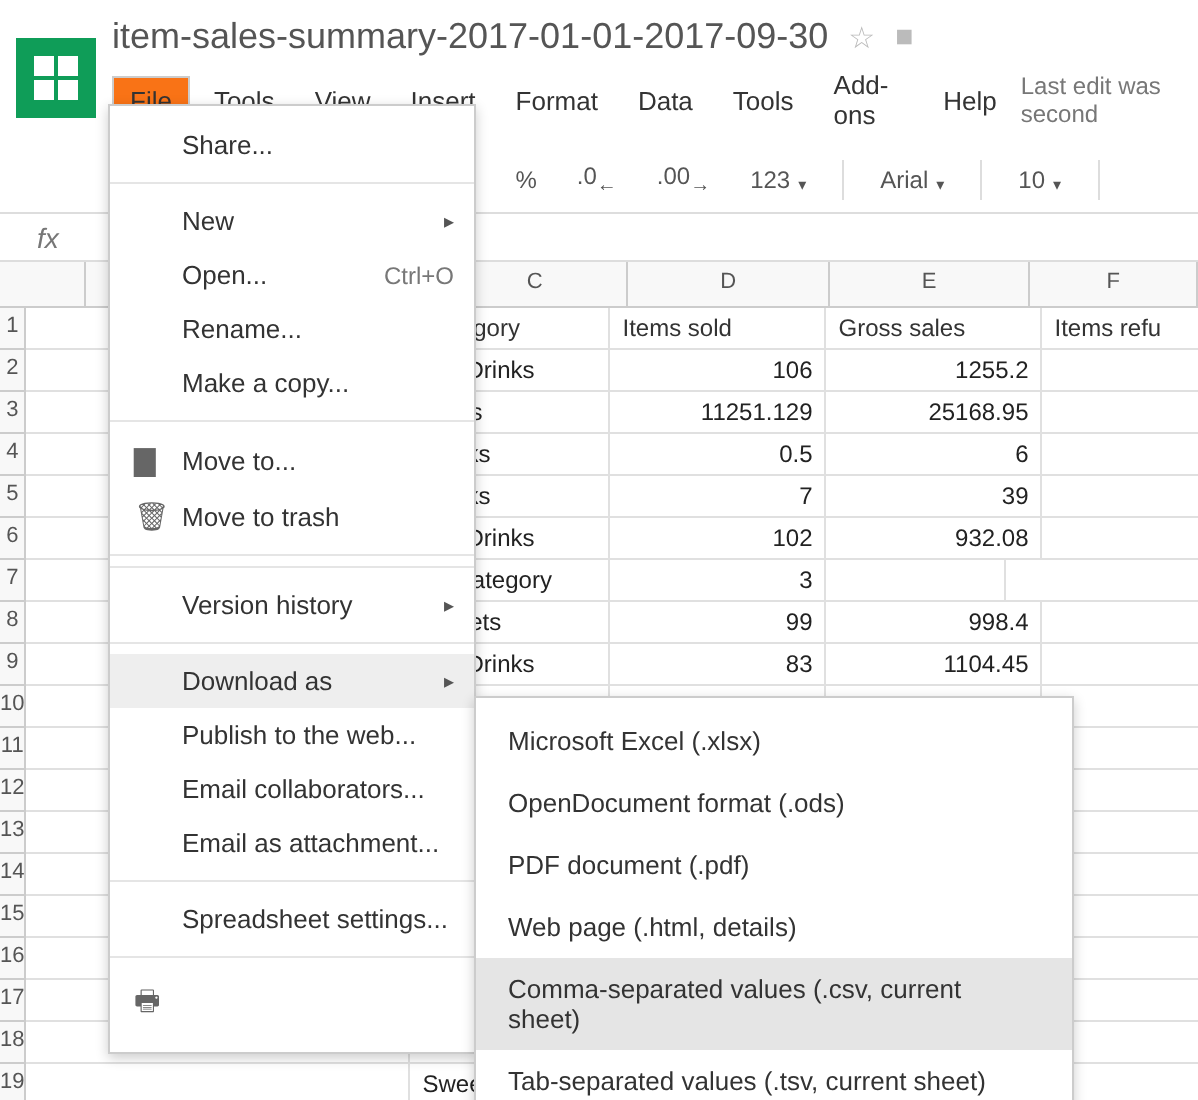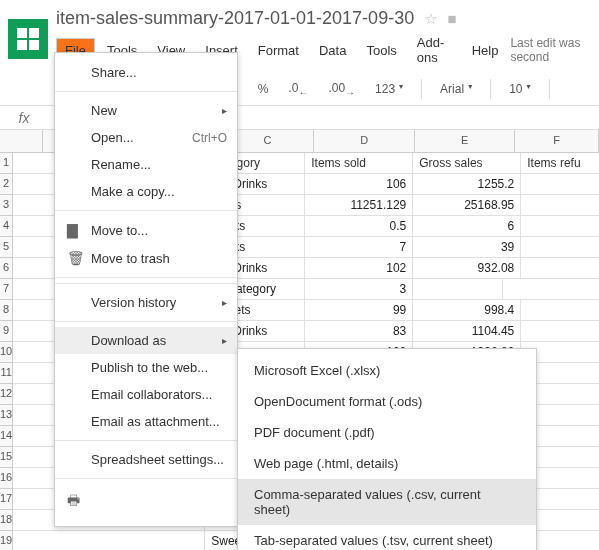--- a/index.html
+++ b/index.html
@@ -11,21 +11,21 @@
 .title-area { flex: 1; }
 .doc-title { font-size: 18px; color: #555; display: flex; align-items: center; gap: 10px; }
 .star-icon, .folder-icon { color: #bbb; font-size: 15px; }
 .menubar { display: flex; gap: 4px; margin-top: 2px; font-size: 13px; color: #333; align-items: center; }
 .menubar-item { padding: 4px 8px; cursor: pointer; }
 .menubar-item.active { background: #f97316; border: 1px solid #ccc; border-bottom: none; }
 .last-edit { color: #777; margin-left: auto; font-size: 12px; }
 .toolbar { display: flex; align-items: center; padding: 6px 10px; border-bottom: 1px solid #ddd; gap: 8px; font-size: 12px; color: #555; }
 .toolbar-sep { width: 1px; height: 20px; background: #ddd; margin: 0 4px; }
 .toolbar-btn { padding: 2px 6px; cursor: pointer; }
-.toolbar-select { display: flex; align-items: flex-start; gap: 4px; padding: 2px 6px; cursor: pointer; }
+.toolbar-select { display: flex; align-items: flex-end; gap: 4px; padding: 2px 6px; cursor: pointer; }
 .tri { font-size: 8px; color: #555; }
 .fx-row { display: flex; align-items: center; border-bottom: 1px solid #ddd; height: 24px; }
 .fx-label { width: 48px; text-align: center; font-style: italic; color: #777; font-size: 14px; }
 .sheet { position: relative; }
 .col-headers { display: flex; background: #f8f8f8; border-bottom: 1px solid #ccc; height: 23px; }
 .row-header-spacer { width: 46px; border-right: 1px solid #ccc; }
 .col-header { border-right: 1px solid #ccc; text-align: center; font-size: 11px; color: #555; padding-top: 4px; }
 .grid-body { display: flex; }
 .row-headers { width: 46px; background: #f8f8f8; border-right: 1px solid #ccc; }
 .row-header { height: 21px; border-bottom: 1px solid #ccc; text-align: center; font-size: 11px; color: #555; padding-top: 3px; }

